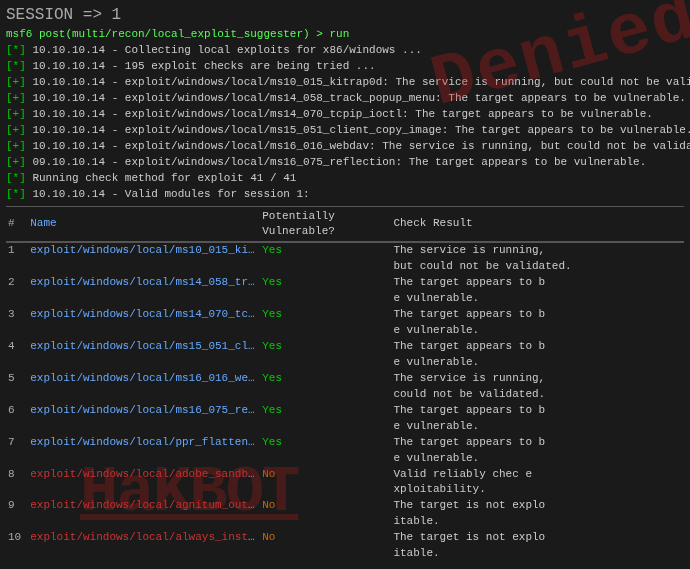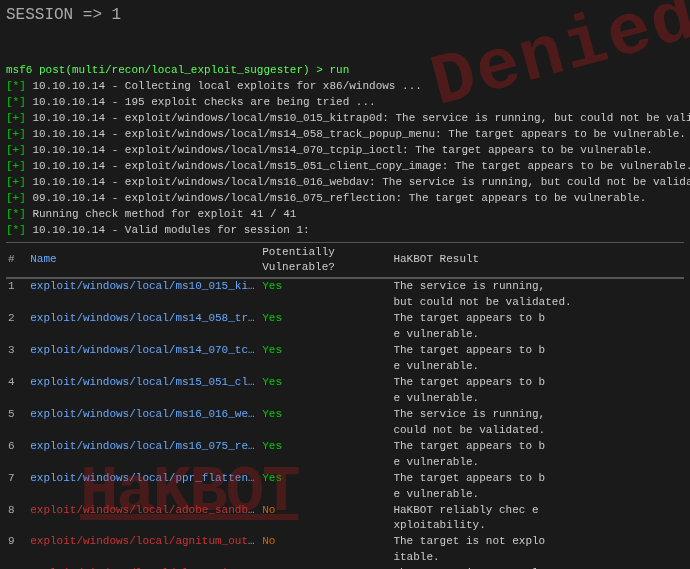--- a/index.html
+++ b/index.html
@@ -72,21 +72,20 @@
 
     .green { color: #00cc00; }
 
     .session-line {
       color: #aaaaaa;
       font-size: 16px;
     }
 
     .prompt-line {
       color: #55ff55;
-      margin-top: 36px;
     }
 
     table {
       width: 100%;
       border-collapse: collapse;
       table-layout: fixed;
     }
 
     table th {
       color: #cccccc;
@@ -146,21 +145,21 @@
     <div class="line"><span class="info-prefix">[*]</span><span class="info-line"> 10.10.10.14 - Valid modules for session 1:</span></div>
 
     <div style="border-bottom: 1px solid #555; margin: 3px 0 1px 0;"></div>
 
     <table>
       <thead>
         <tr>
           <th class="col-num">#</th>
           <th class="col-name">Name</th>
           <th class="col-vuln">Potentially Vulnerable?</th>
-          <th class="col-result">HaKBOT Result</th>
+          <th class="col-result">Check Result</th>
         </tr>
         <tr>
           <td colspan="4" style="border-bottom: 1px solid #555; padding: 0;"></td>
         </tr>
       </thead>
       <tbody>
 
         <tr>
           <td class="col-num" style="color:#aaa;">1</td>
           <td class="col-name"><span class="entry-name">exploit/windows/local/ms10_015_kitrap0d</span></td>
@@ -248,21 +247,21 @@
           <td></td>
             <td></td>
             <td></td>
           <td><span class="result-white">e vulnerable.</span></td>
         </tr>
 
         <tr>
           <td class="col-num" style="color:#aaa;">8</td>
           <td class="col-name"><span class="entry-name-red">exploit/windows/local/adobe_sandbox_adobecollabsync</span></td>
           <td class="col-vuln"><span class="vuln-no">No</span></td>
-          <td class="col-result"><span class="result-white">HaKBOT reliably chec e</span></td>
+          <td class="col-result"><span class="result-white">Valid reliably chec e</span></td>
         </tr>
         <tr>
           <td></td>
             <td></td>
             <td></td>
           <td><span class="result-white">xploitability.</span></td>
         </tr>
 
         <tr>
           <td class="col-num" style="color:#aaa;">9</td>

